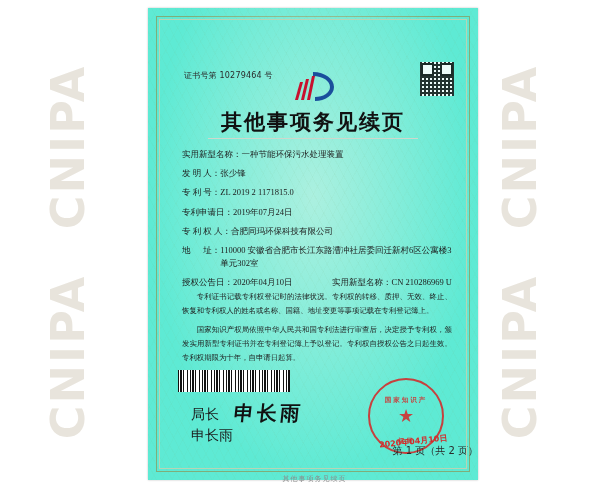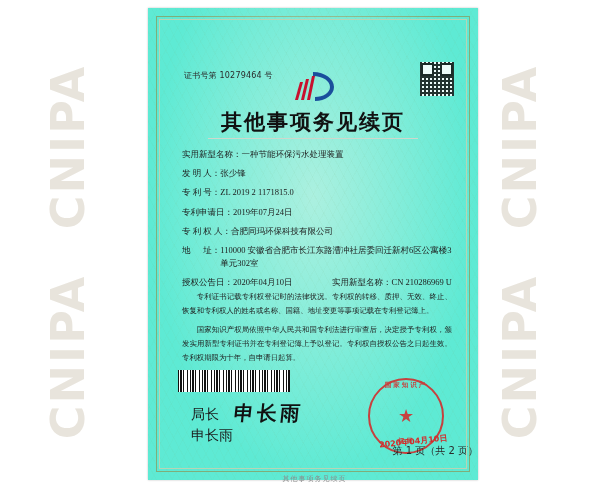--- a/index.html
+++ b/index.html
@@ -237,21 +237,21 @@
   }
   .seal .arc-top, .seal .arc-bottom {
     position: absolute;
     left: 0; right: 0;
     text-align: center;
     font-size: 6.5px;
     letter-spacing: 2px;
     color: #d42a2a;
     font-weight: bold;
   }
-  .seal .arc-top { top: 1px; text-align: center; }
+  .seal .arc-top { top: 16px; text-align: center; }
   .seal .arc-bottom { bottom: 6px; }
   .seal-date {
     position: absolute;
     right: 30px;
     top: 428px;
     font-size: 8px;
     color: #d42a2a;
     transform: rotate(-6deg);
     font-weight: bold;
   }

